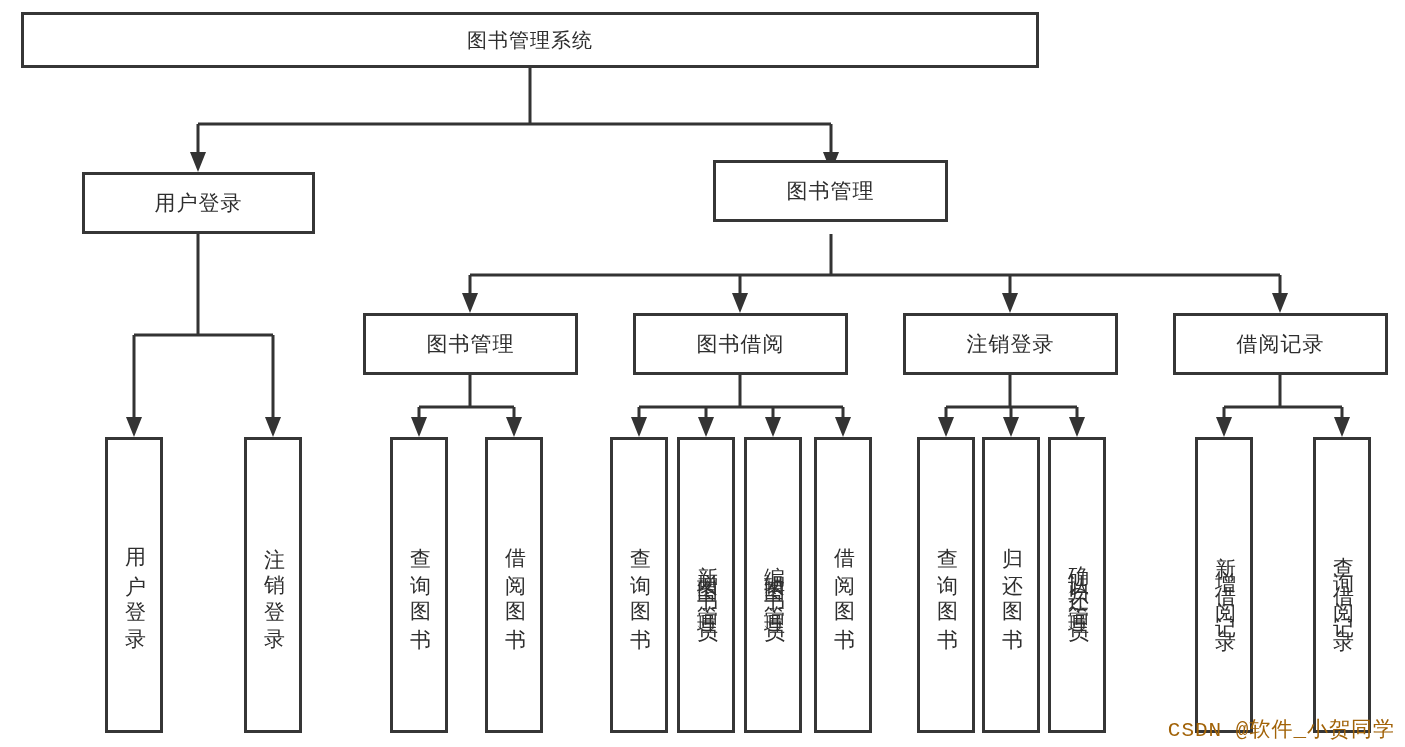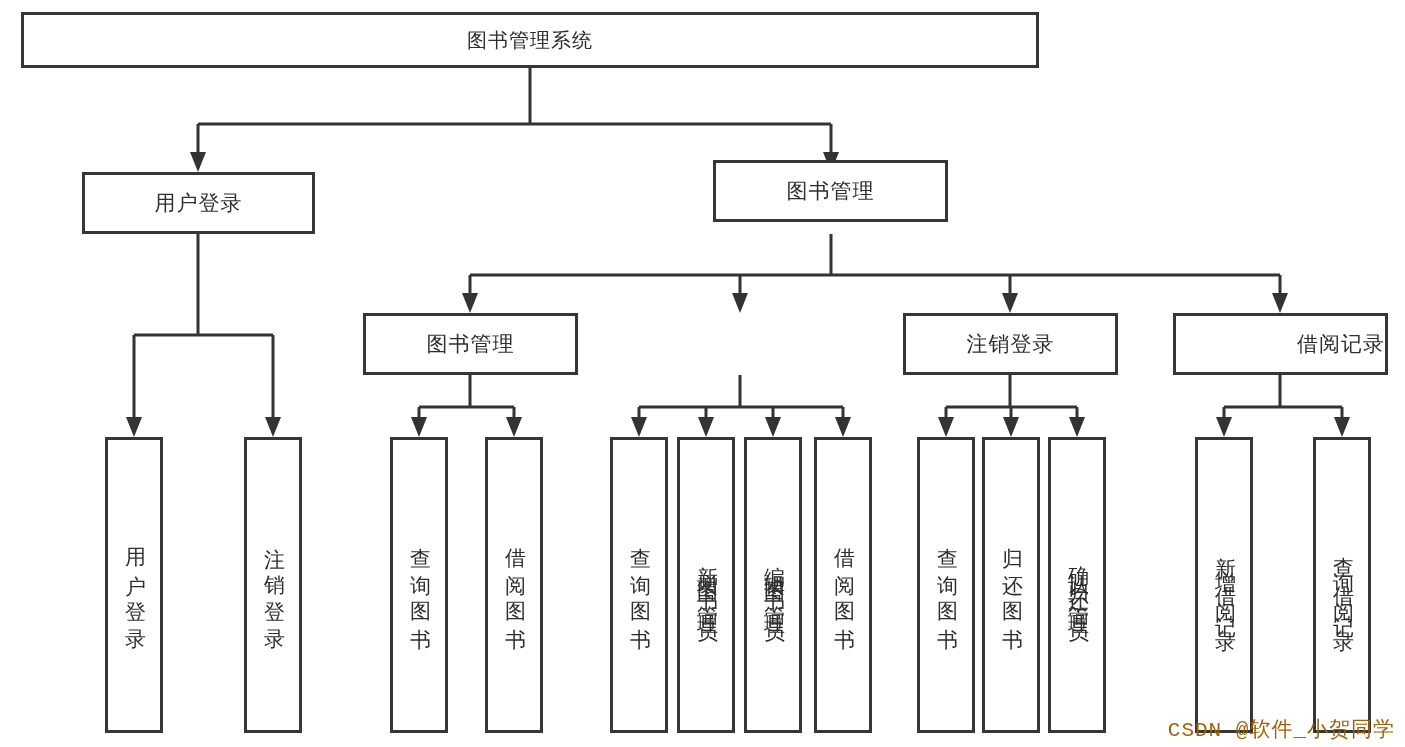--- a/index.html
+++ b/index.html
@@ -103,24 +103,27 @@
   <div class="node" style="left:82px; top:172px; width:233px; height:62px;">
     <span>用户登录</span>
   </div>
   <div class="node" style="left:713px; top:160px; width:235px; height:62px;">
     <span>图书管理</span>
   </div>
 
   <div class="node" style="left:363px; top:313px; width:215px; height:62px;">
     <span>图书管理</span>
   </div>
+  <div class="node" style="left:633px; top:313px; width:215px; height:62px;">
+    <span>图书借阅</span>
+  </div>
   <div class="node" style="left:903px; top:313px; width:215px; height:62px;">
     <span>注销登录</span>
   </div>
-  <div class="node" style="left:1173px; top:313px; width:215px; height:62px;justify-content:flex-end;">
+  <div class="node" style="left:1173px; top:313px; width:215px; height:62px;">
     <span>借阅记录</span>
   </div>
 
   <div class="vnode" style="left:105px;">
     <span class="vtext" style="letter-spacing: 27px;">用户登录</span>
   </div>
   <div class="vnode" style="left:244px;">
     <span class="vtext" style="letter-spacing: 27px;">注销登录</span>
   </div>
 

